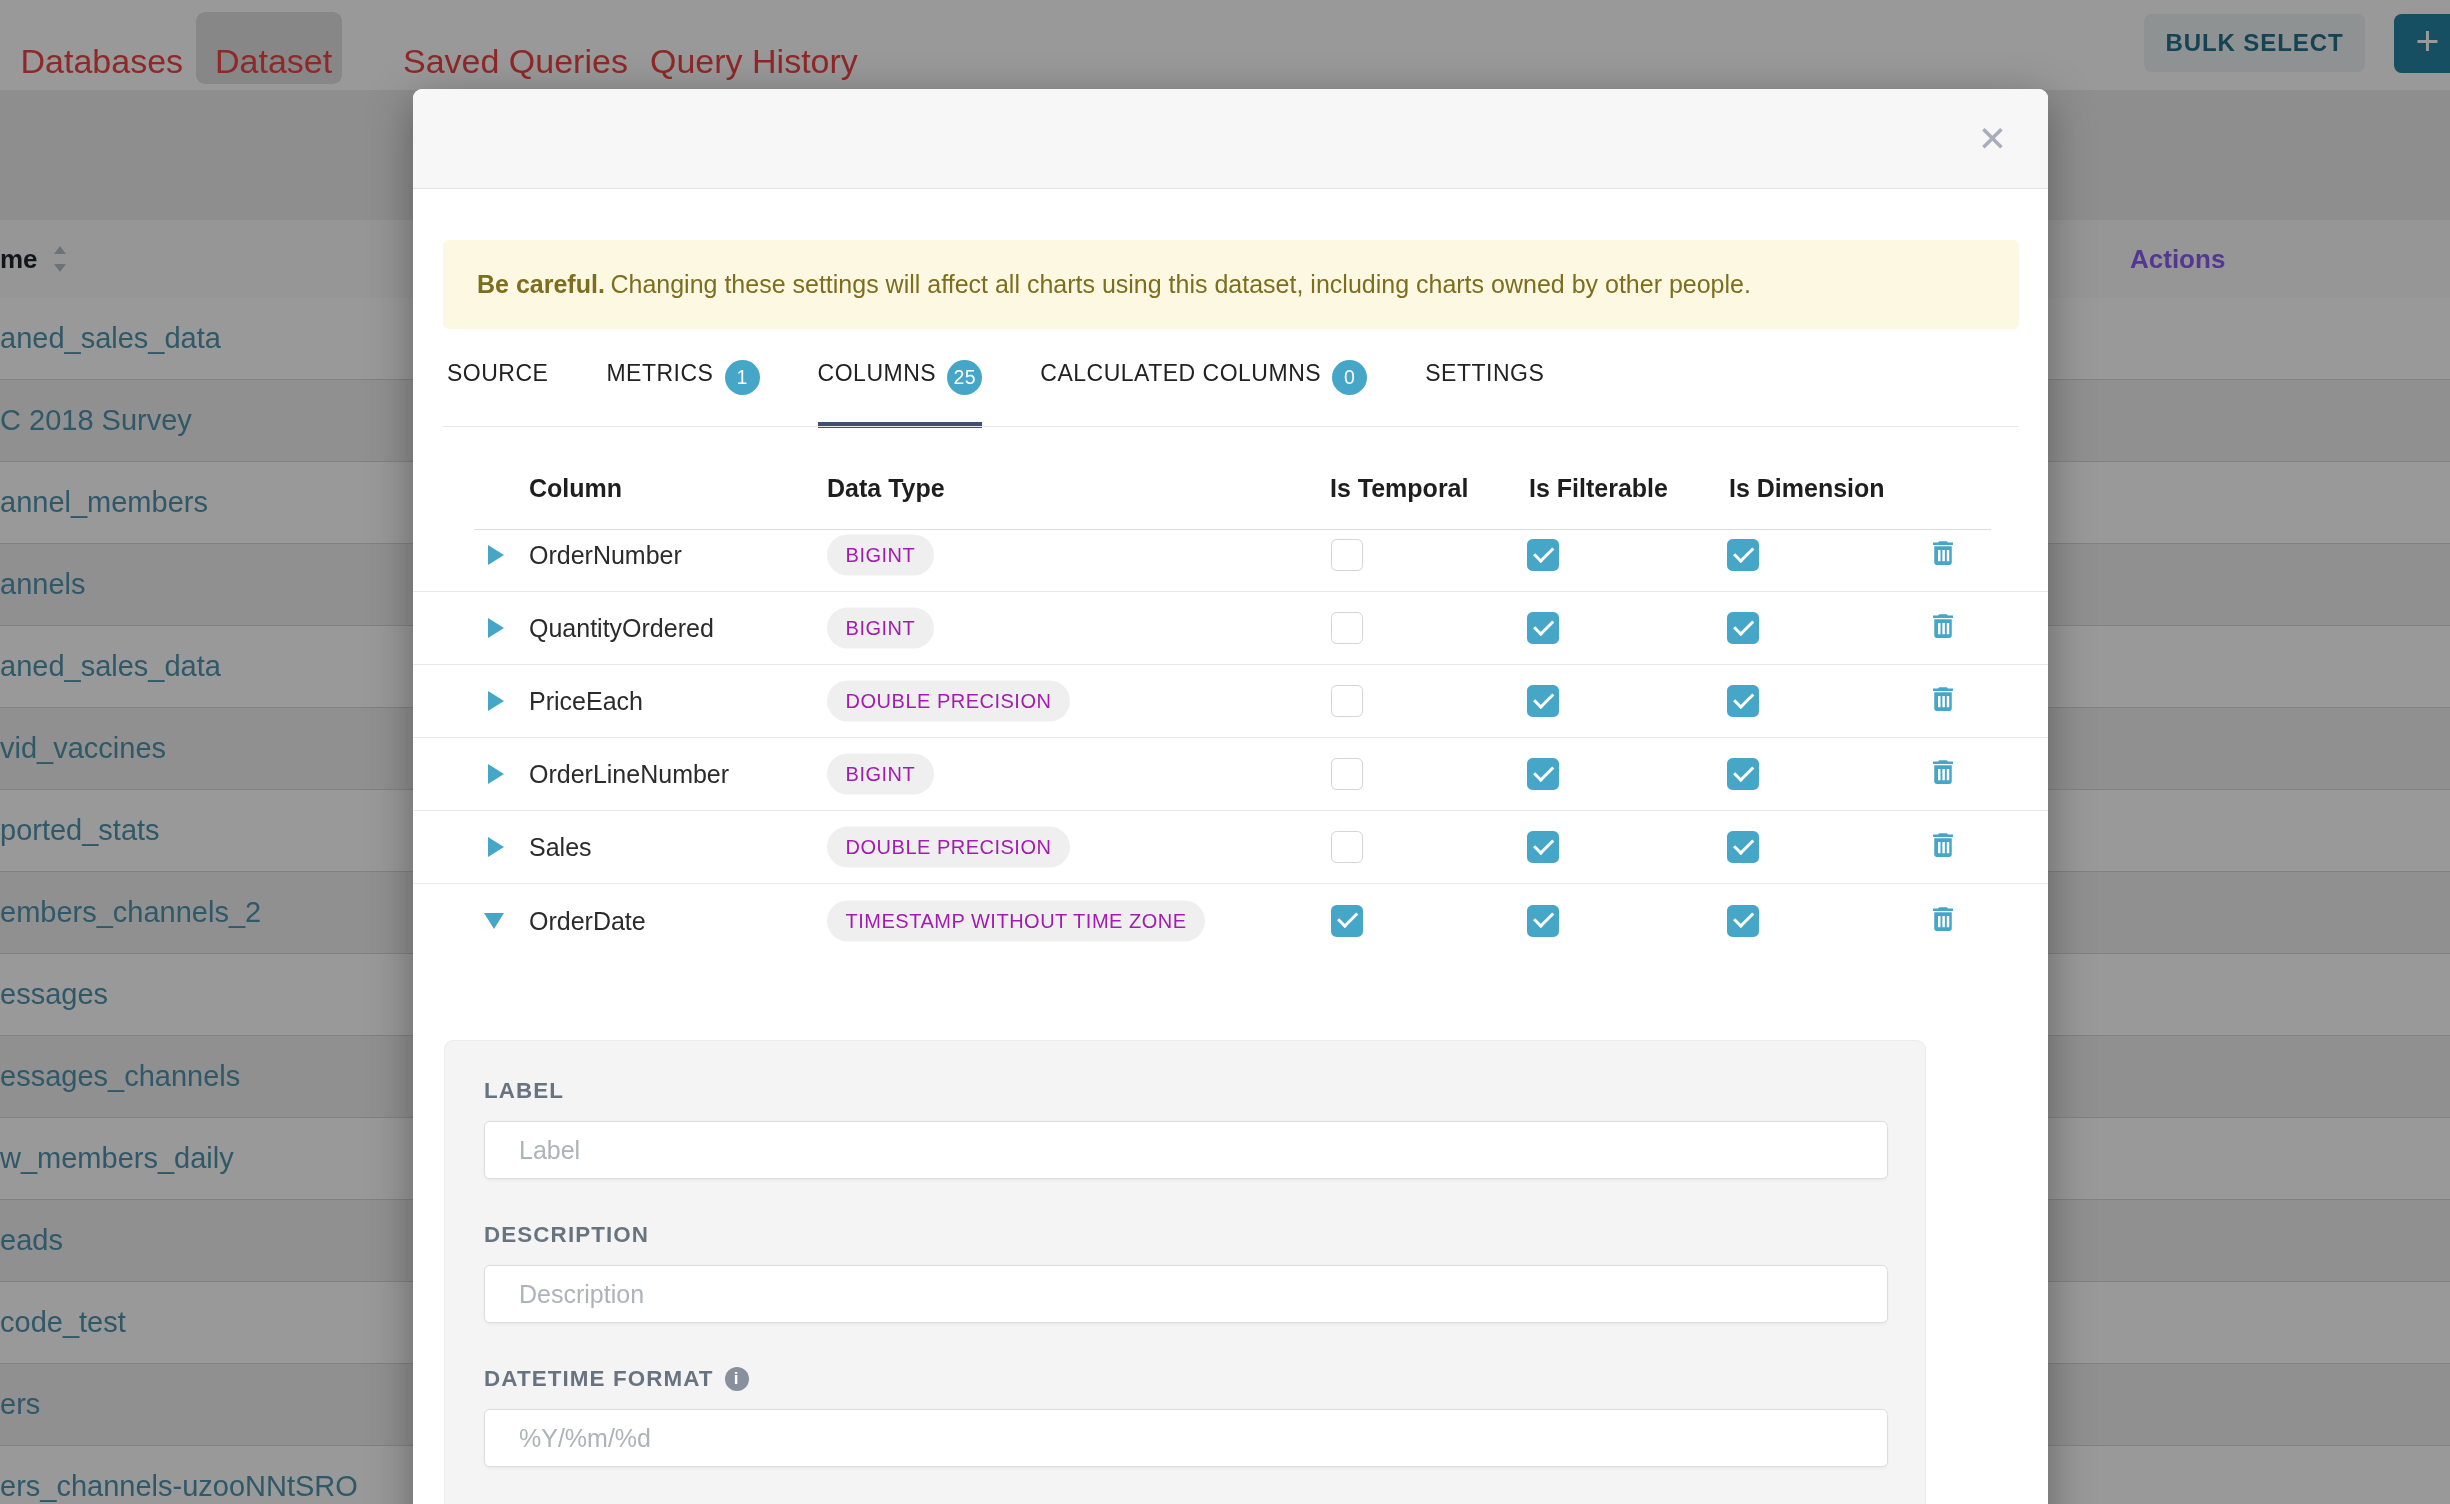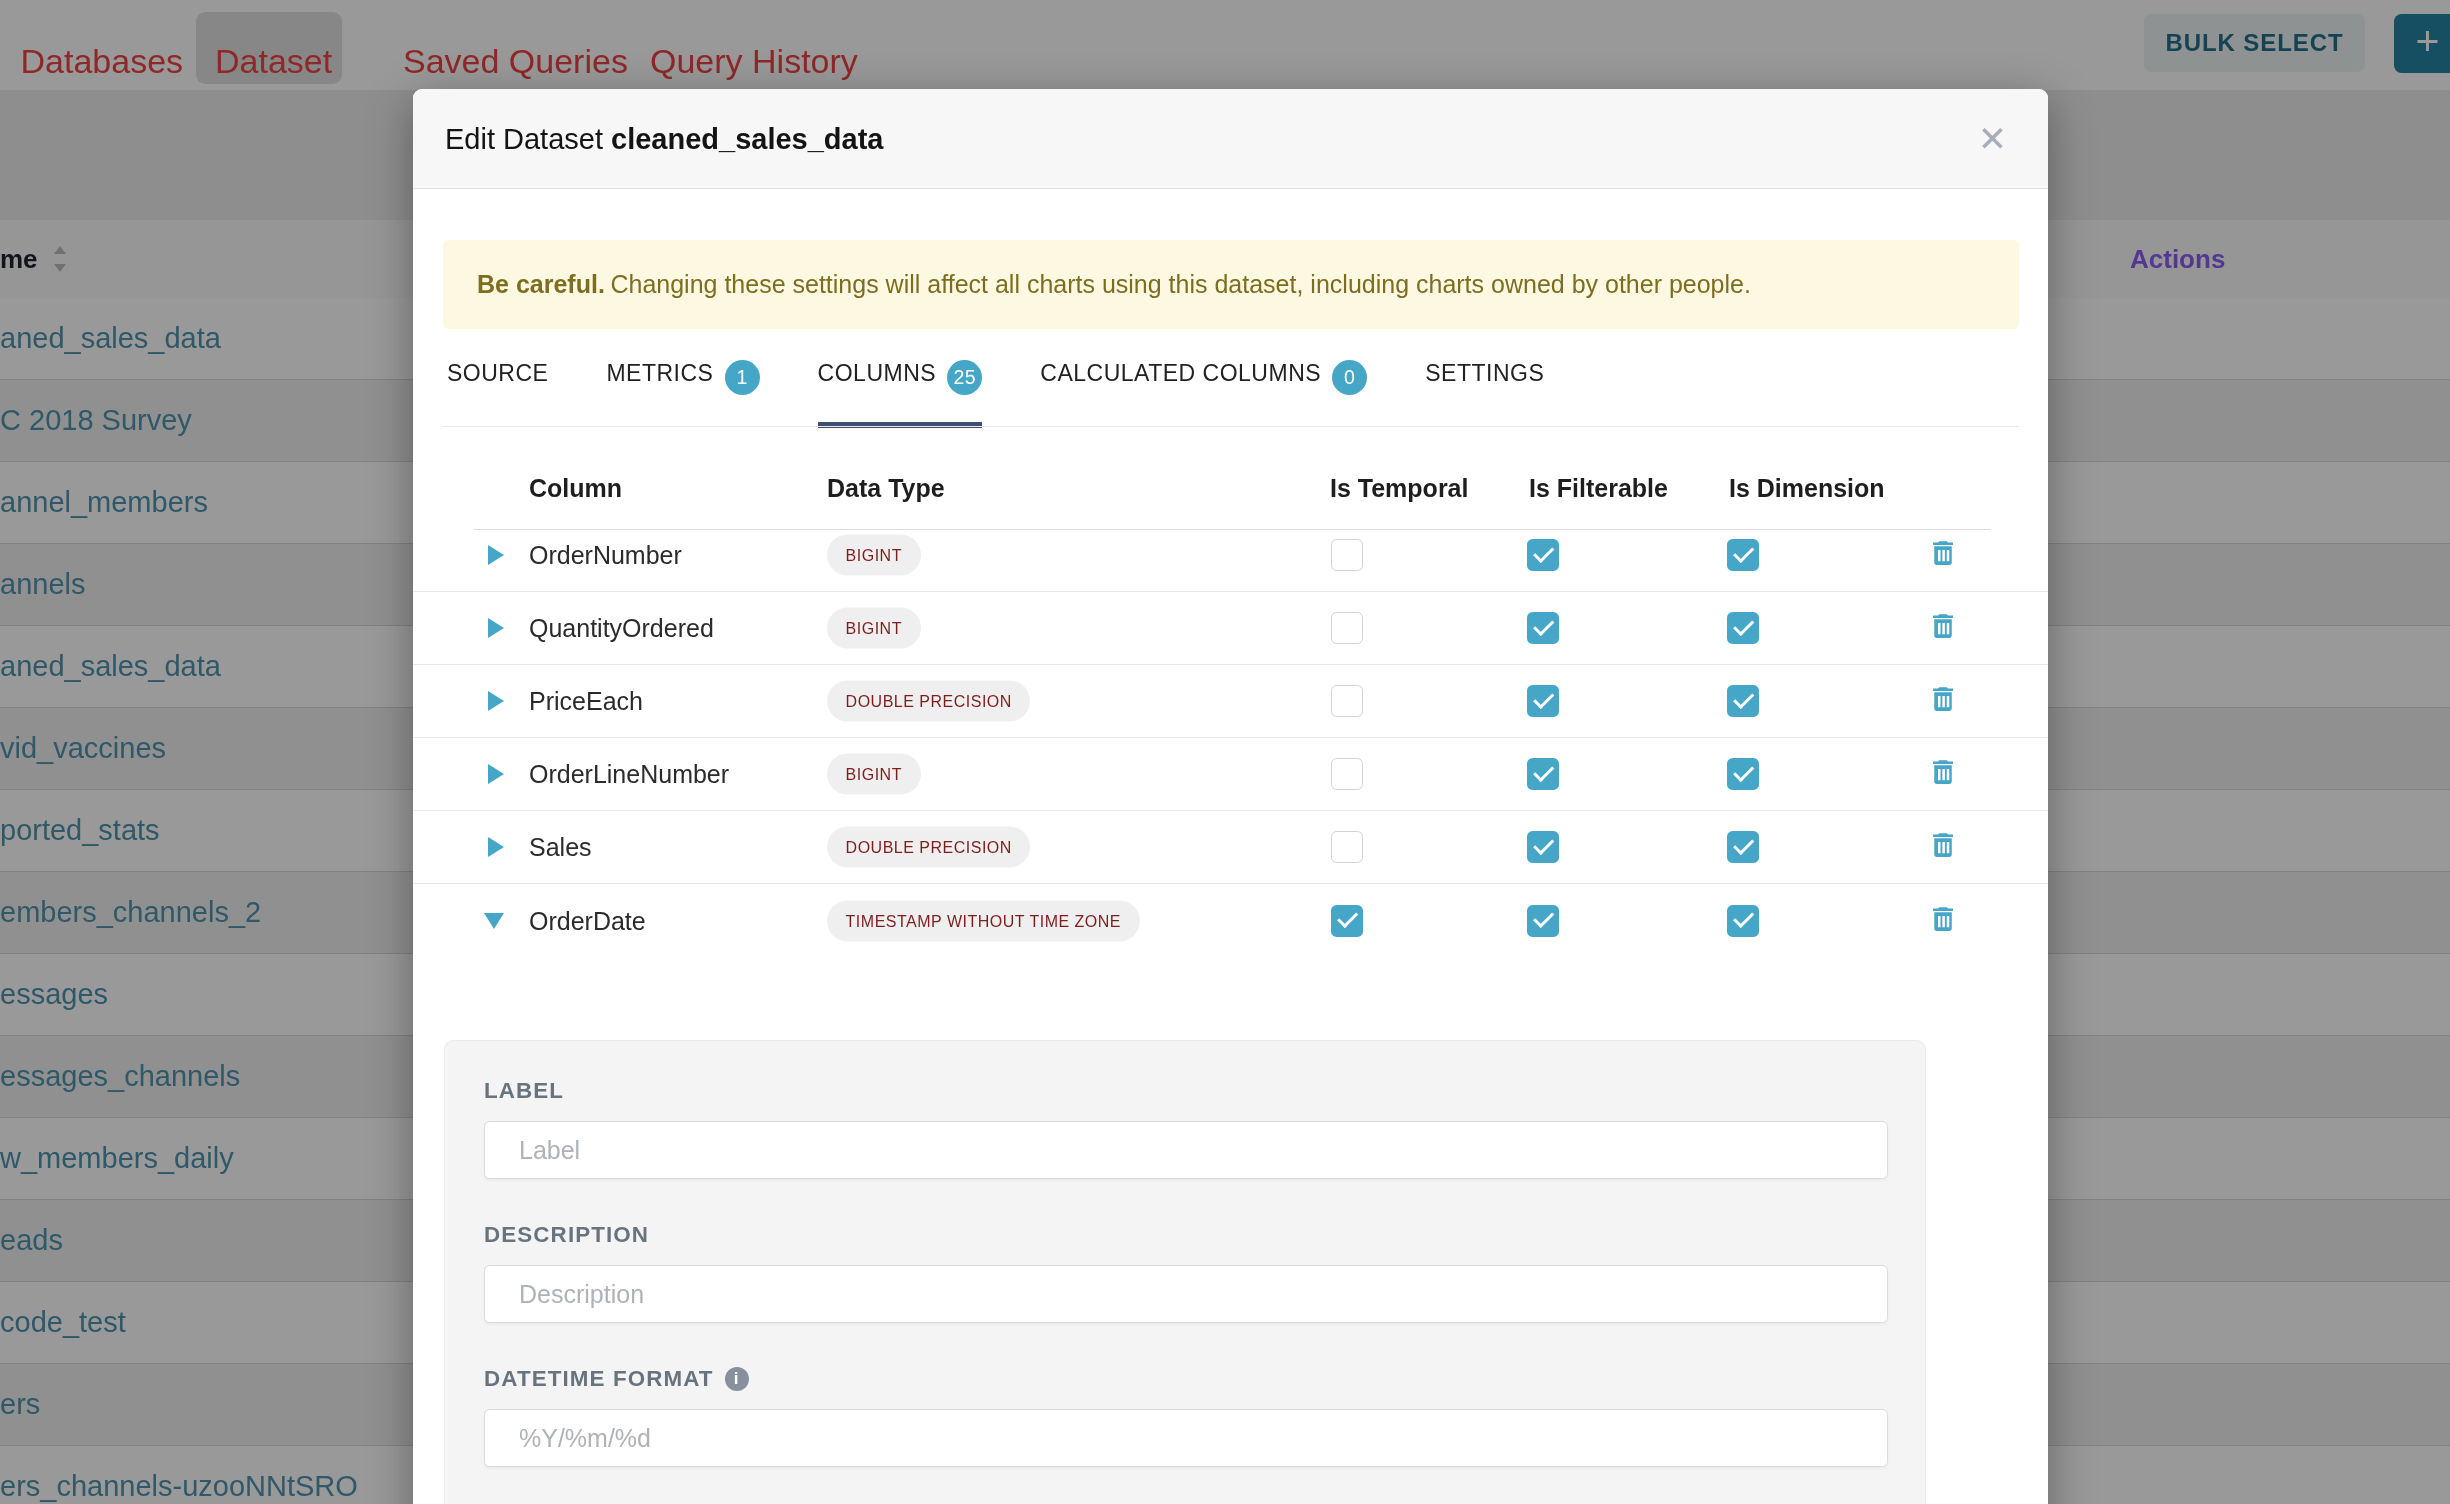--- a/index.html
+++ b/index.html
@@ -59,21 +59,21 @@
   .cols-header span{position:absolute;top:0;height:84px;line-height:84px;font-size:25px;font-weight:700;color:#1e1e1e;white-space:nowrap;}
   .ch-column{left:116px;} .ch-type{left:414px;} .ch-temporal{left:917px;} .ch-filterable{left:1116px;} .ch-dimension{left:1316px;}
   .cols-header-line{position:absolute;left:61px;top:440px;width:1517px;height:0.9px;background:#dedede;}
   #col-rows{position:absolute;left:0;top:430px;width:100%;}
   .col-row{position:relative;height:73px;box-sizing:border-box;border-bottom:0.9px solid #e9e9e9;}
   .col-row.last{border-bottom:none;}
   .vc{position:absolute;top:50%;transform:translateY(-50%);}
   .caret-right{left:75px;width:0;height:0;border-top:10.3px solid transparent;border-bottom:10.3px solid transparent;border-left:16px solid var(--accent,#45a6c8);}
   .caret-exp{left:71px;width:0;height:0;border-left:10.3px solid transparent;border-right:10.3px solid transparent;border-top:16px solid var(--accent,#45a6c8);}
   .col-name{left:116px;font-size:25px;color:#2b2b2b;white-space:nowrap;}
-  .type-pill{left:414px;background:#efefef;border-radius:20.5px;height:41px;line-height:41px;padding:0 18.6px;font-size:16px;color:#7f1d1d;letter-spacing:0.5px;white-space:nowrap;}
+  .type-pill{left:414px;background:#efefef;border-radius:20.5px;height:41px;line-height:41px;padding:0 18.6px;font-size:20px;color:#a21caf;letter-spacing:0.5px;white-space:nowrap;}
   .checkbox{width:32px;height:32px;border-radius:5.6px;box-sizing:border-box;cursor:pointer;}
   .checkbox.unchecked{background:#fff;border:1.9px solid #d4d4d4;}
   .checkbox.checked{background:var(--accent,#45a6c8);position:absolute;}
   .checkbox.checked::after{content:"";position:absolute;left:6.5px;top:7.5px;width:16px;height:7.5px;border-left:3.7px solid #fff;border-bottom:3.7px solid #fff;transform:rotate(-45deg);}
   .cb-temporal{left:918px;} .cb-filterable{left:1114px;} .cb-dimension{left:1314px;}
   .trash{left:1515px;width:37px;height:37px;cursor:pointer;}
   
   .detail-panel{position:absolute;left:31px;top:907px;width:1482px;height:483px;background:#f4f4f5;border:0.9px solid #ebebeb;border-radius:9.3px;box-sizing:border-box;padding:37px 39px;margin-top:44px;}
   .field-label{font-size:22.4px;font-weight:600;letter-spacing:1.1px;color:#67747f;margin-bottom:17px;display:flex;align-items:center;gap:11.2px;}
   .field-label .info-icon{width:24px;height:24px;border-radius:12px;background:#87909c;color:#fff;font-size:17px;font-weight:700;display:inline-flex;align-items:center;justify-content:center;font-style:normal;}
@@ -130,24 +130,20 @@
       <div class="bg-row alt"><span class="ds-link">eads</span></div>
       <div class="bg-row"><span class="ds-link">code_test</span></div>
       <div class="bg-row alt"><span class="ds-link">ers</span></div>
       <div class="bg-row"><span class="ds-link">ers_channels-uzooNNtSRO</span></div>
     </div>
 
   <div id="overlay"></div>
 
   <div id="modal">
     <div class="modal-header">
-      <div class="modal-title">
-        <span>Edit Dataset</span>
-        <b>cleaned_sales_data</b>
-      </div>
       <div class="modal-close">✕</div>
     </div>
 
     <div class="banner">
       <b>Be careful.</b><span>Changing these settings will affect all charts using this dataset, including charts owned by other people.</span>
     </div>
 
     <div class="tabs" id="tabs">
         <div class="tab">
           <span>SOURCE</span>

